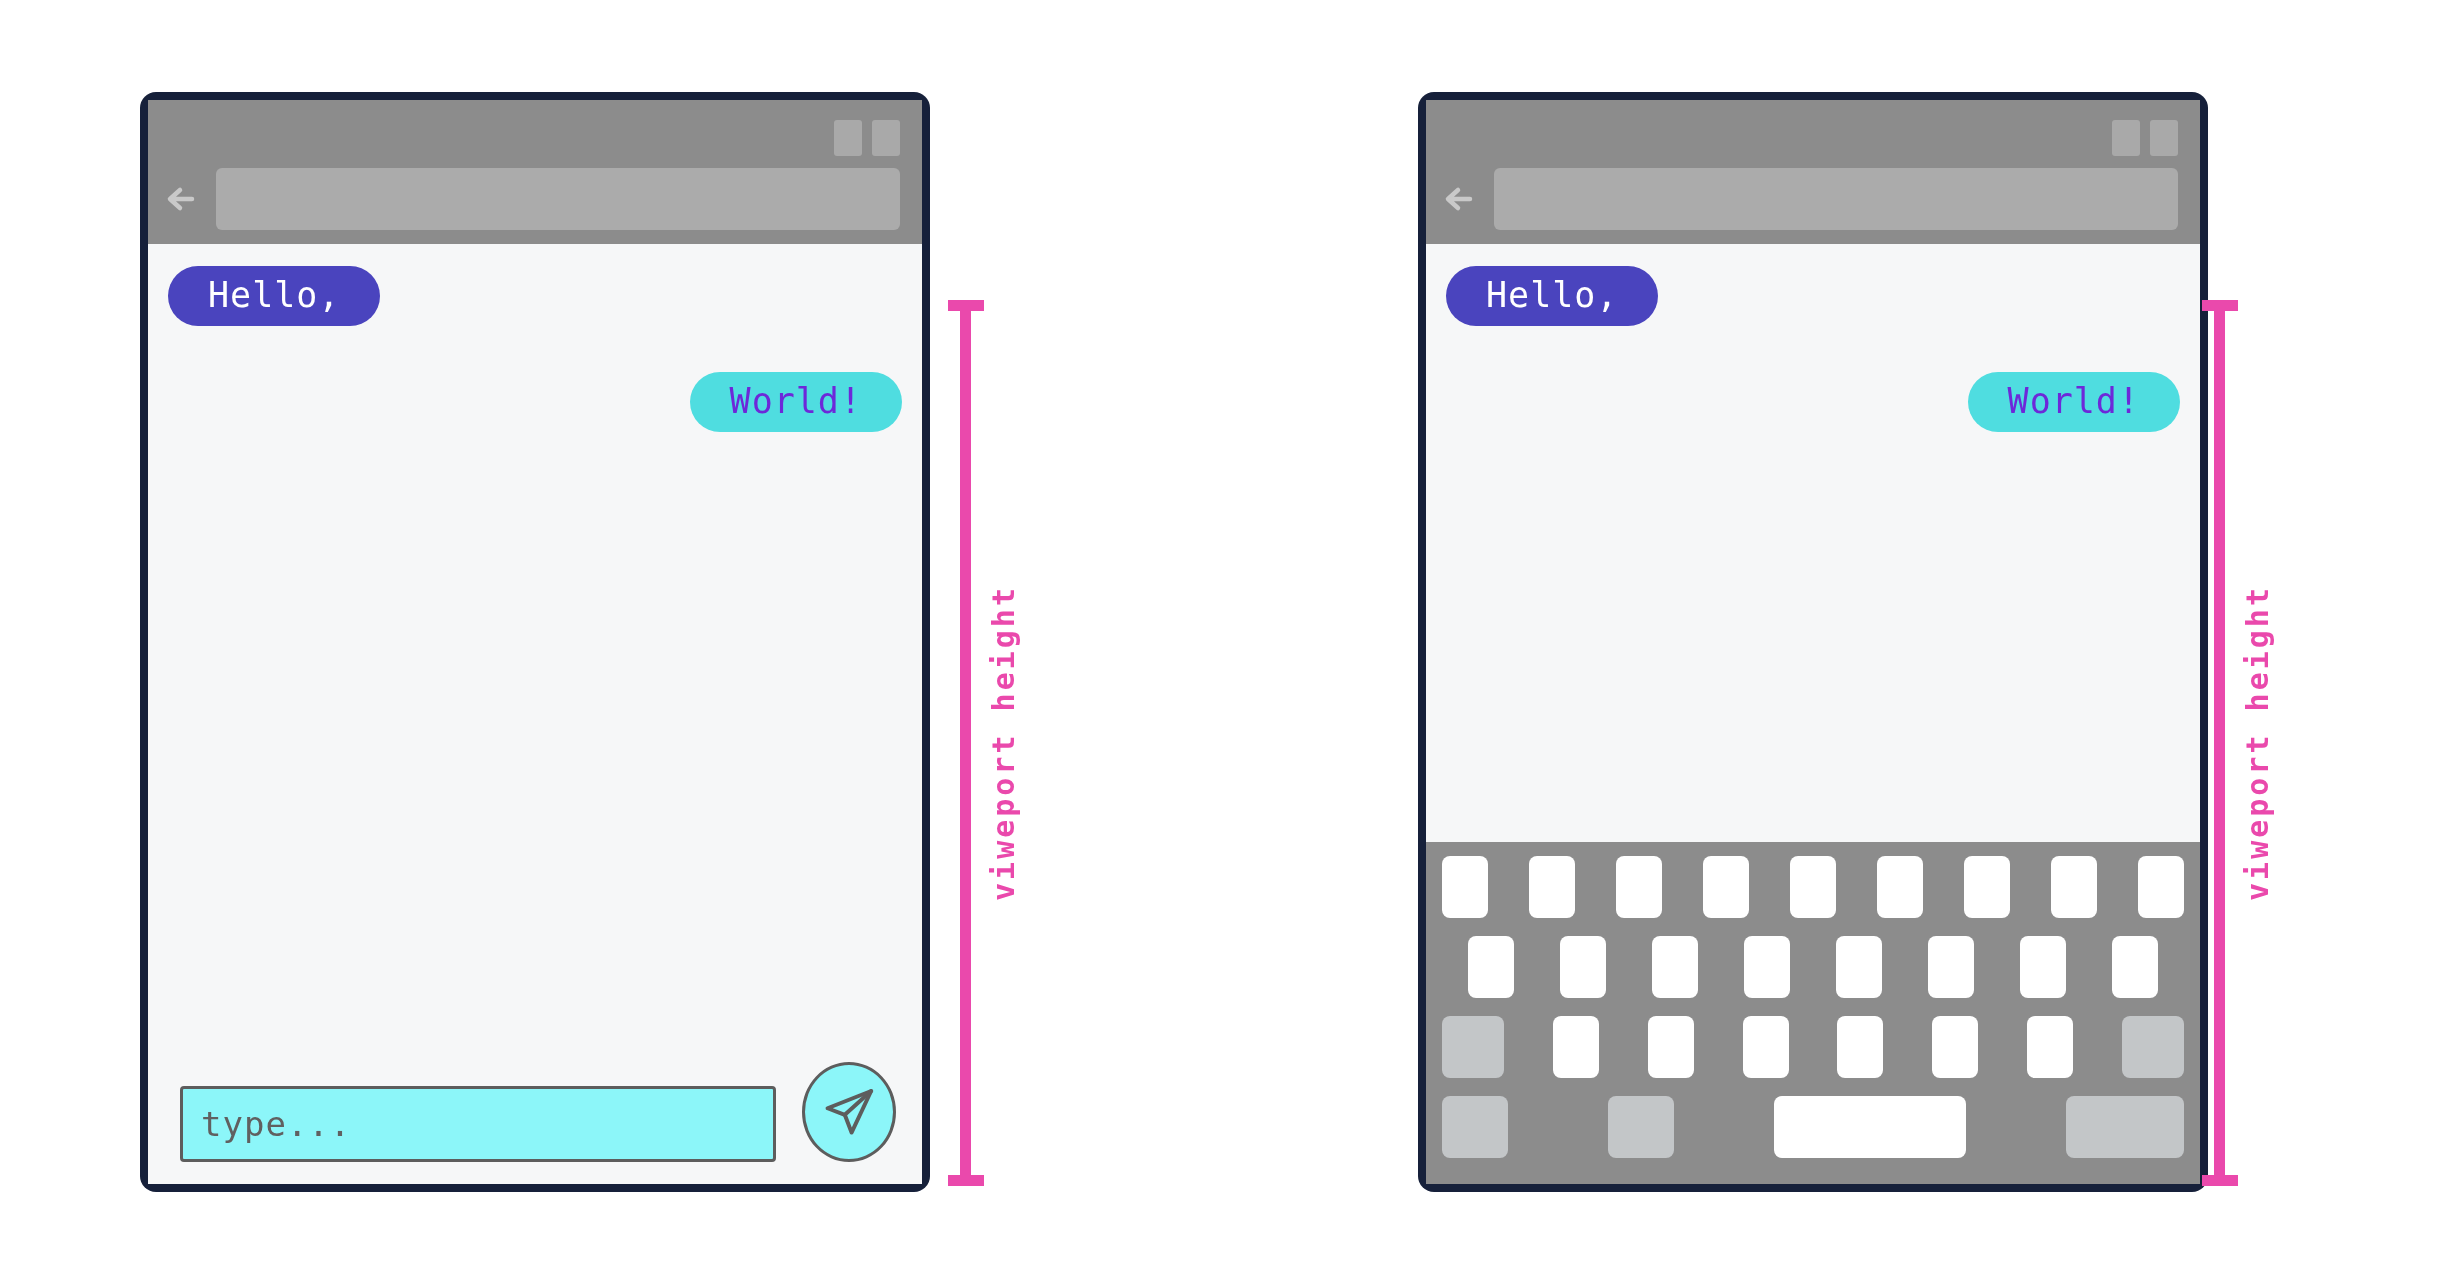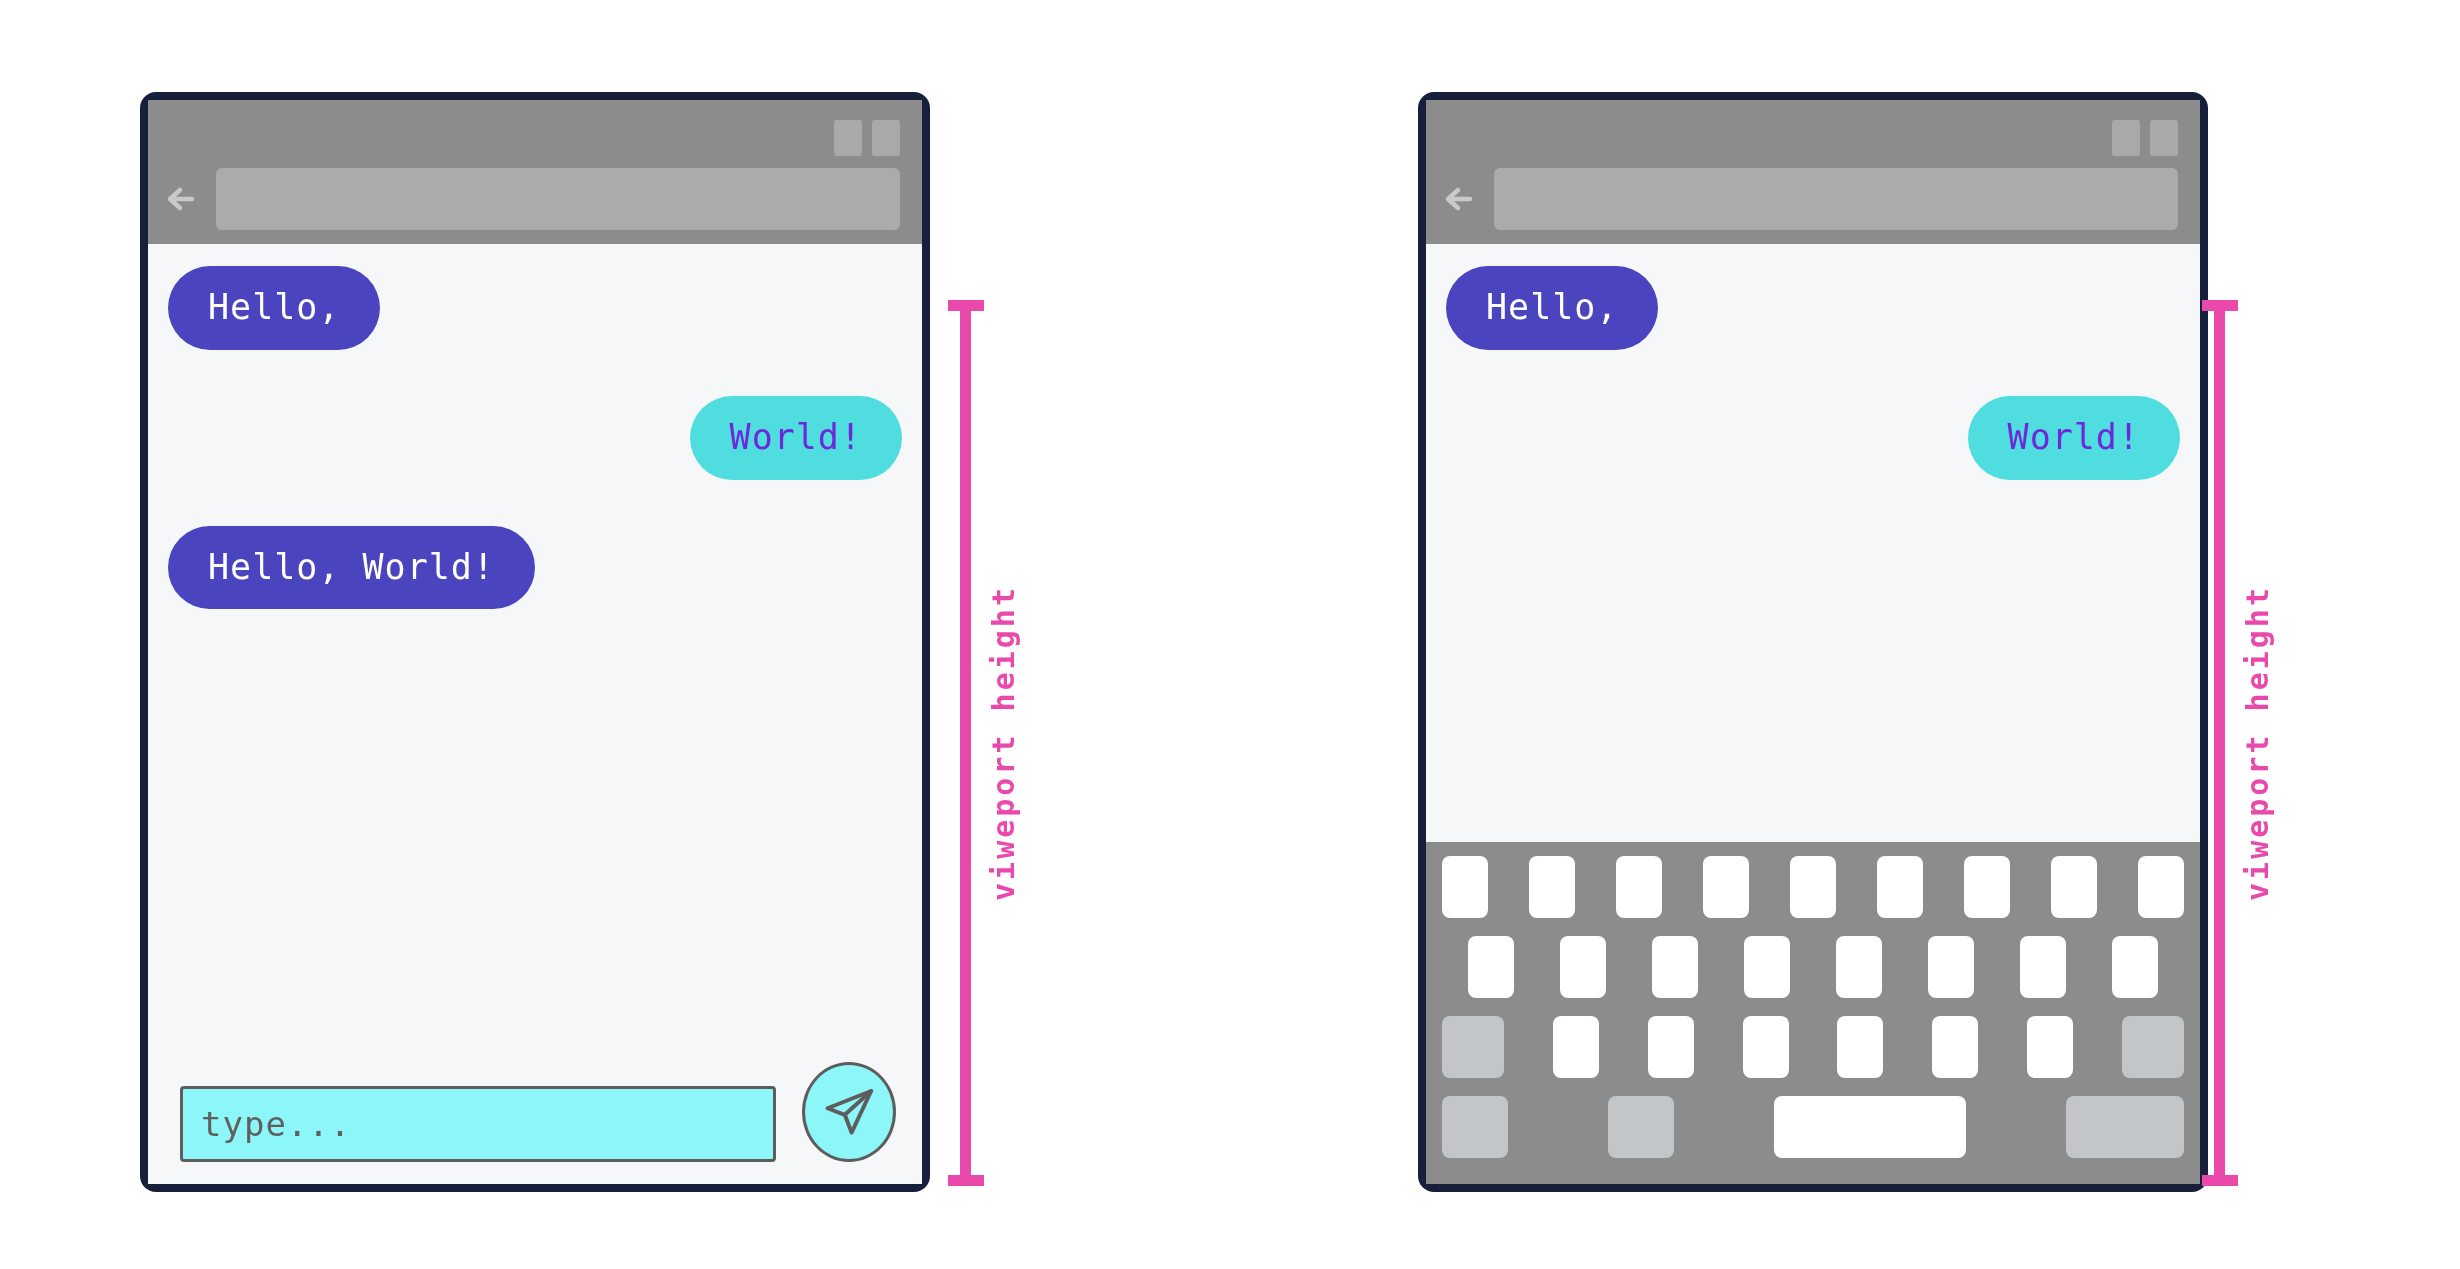--- a/index.html
+++ b/index.html
@@ -98,21 +98,21 @@
   }
   .row {
     display: flex;
     margin-bottom: 46px;
   }
   .row.left  { justify-content: flex-start; }
   .row.right { justify-content: flex-end; }
 
   .bubble {
     border-radius: 60px;
-    padding: 20px 40px;
+    padding: 8px 40px;
     font-size: 35px;
     line-height: 1.25;
     letter-spacing: 1px;
     white-space: pre;
     font-family: "DejaVu Sans Mono", "Liberation Mono", monospace;
   }
   .bubble.them {
     background: #4a44be;
     color: #ffffff;
   }
@@ -250,23 +250,20 @@
         </div>
       </div>
 
       <div class="chat">
         <div class="row left">
           <div class="bubble them">Hello,</div>
         </div>
         <div class="row right">
           <div class="bubble me">World!</div>
         </div>
-        <div class="row left">
-          <div class="bubble them">Hello, World!</div>
-        </div>
 
         <div class="composer">
           <div class="text-input">type...</div>
           <div class="send-button">
             <svg width="56" height="56" viewBox="0 0 24 24">
               <path d="M21.5 3 L2.8 10.4 L10.2 13.2 L13.1 20.8 Z" fill="none" stroke="#5d5d5d" stroke-width="1.7" stroke-linejoin="round" stroke-linecap="round"></path>
               <path d="M21.5 3 L10.2 13.2" fill="none" stroke="#5d5d5d" stroke-width="1.7" stroke-linecap="round"></path>
             </svg>
           </div>
         </div>

